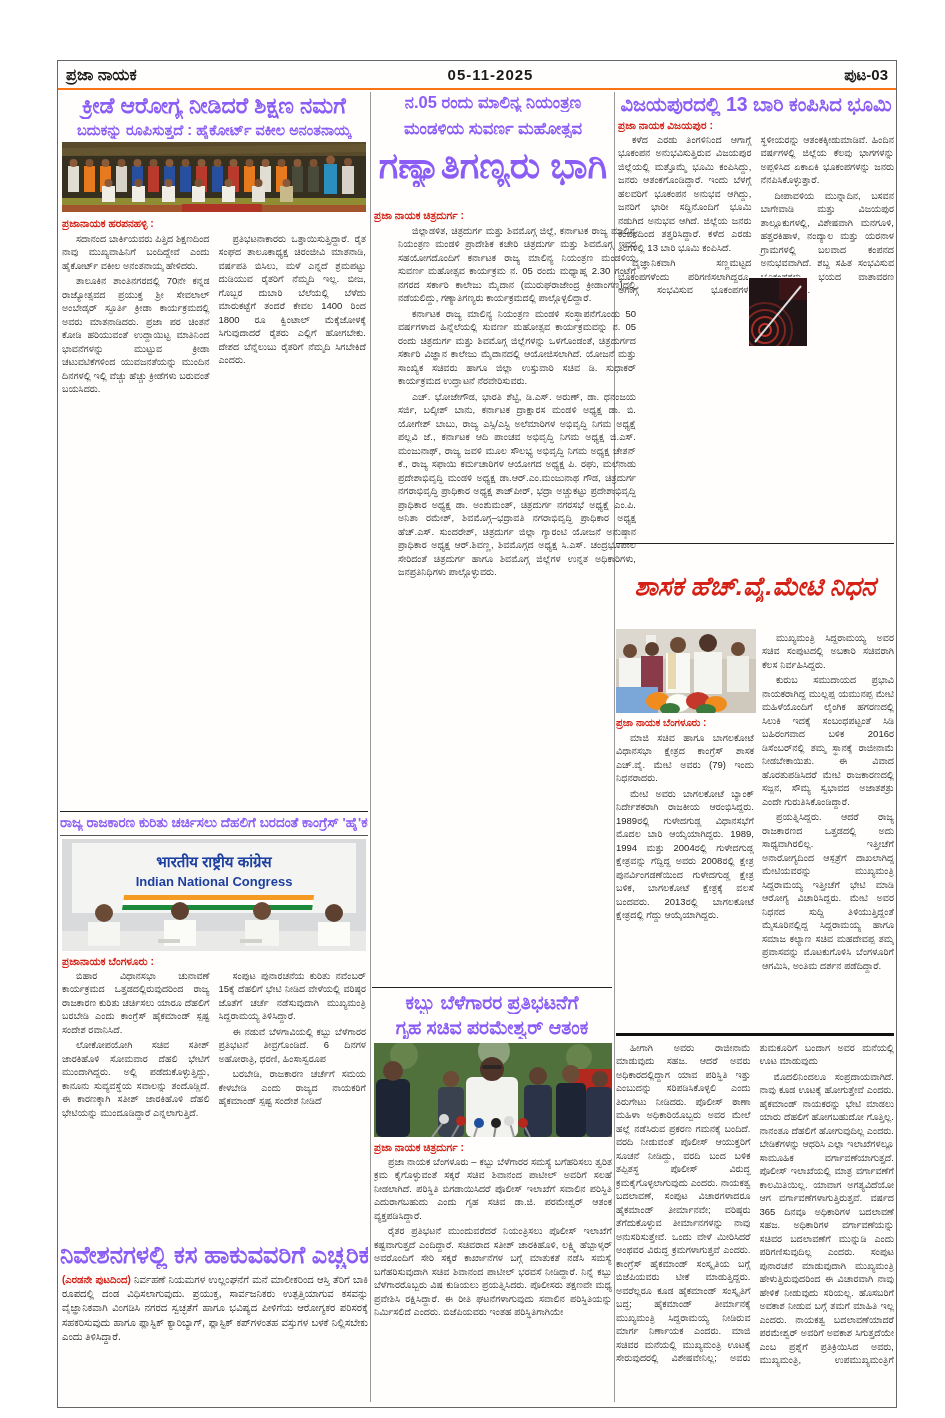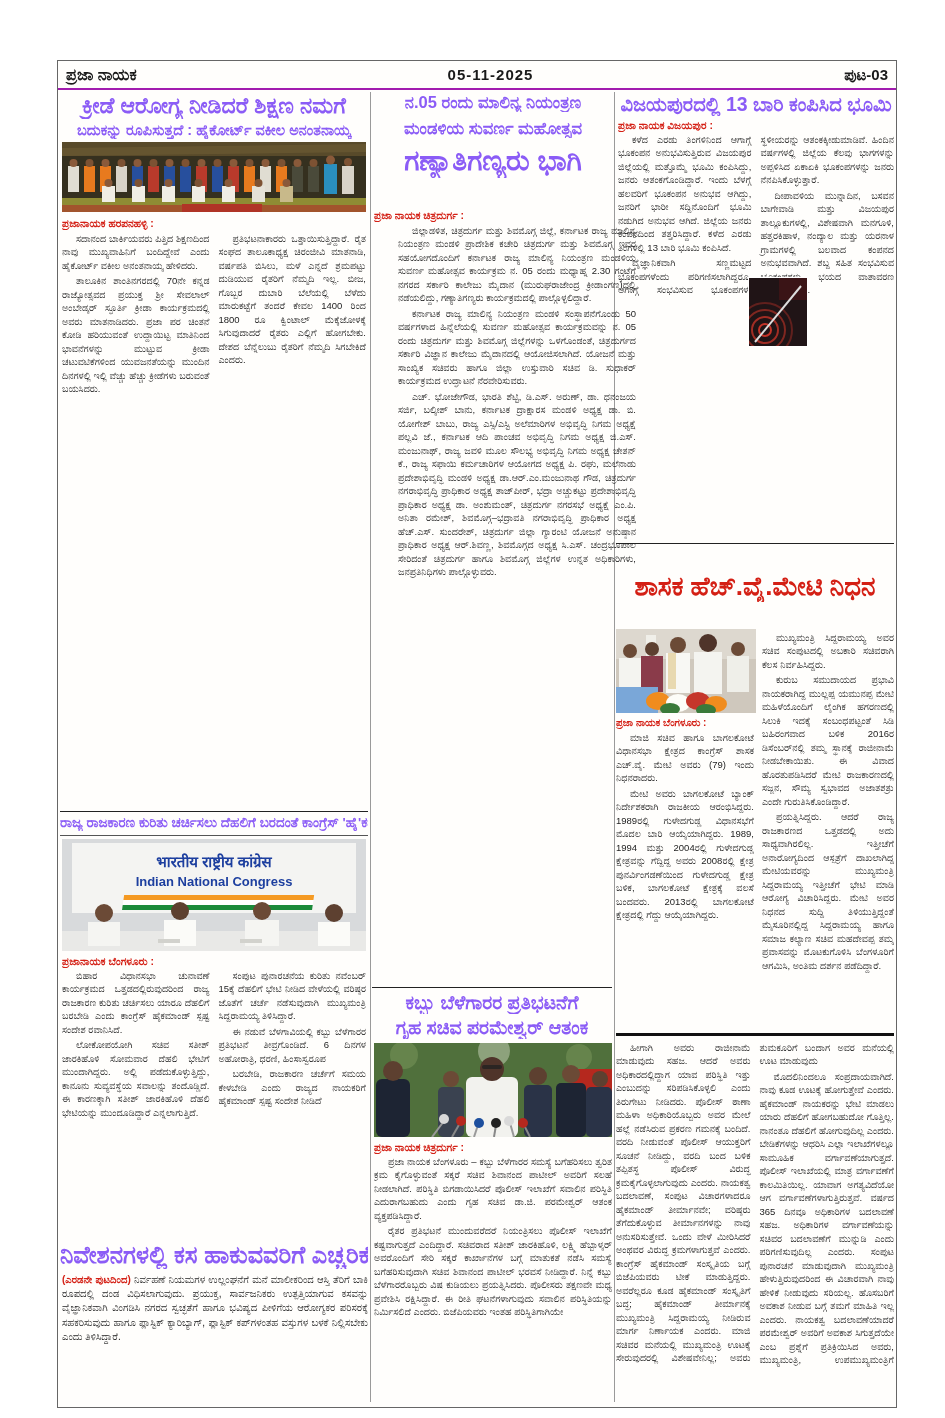--- a/index.html
+++ b/index.html
@@ -4,21 +4,21 @@
 <style>
   html,body{margin:0;padding:0;}
   body{
     width:945px;height:1418px;position:relative;background:#ffffff;
     font-family:"Liberation Sans","DejaVu Sans",sans-serif;color:#1a1a1a;
     overflow:hidden;
   }
   .frame{position:absolute;left:57px;top:60px;width:838px;height:1346px;border:1px solid #666;background:#fffefc;}
   .abs{position:absolute;}
   
-  .hdr{left:0;top:0;width:100%;height:29px;border-bottom:2px solid #a21caf;display:flex;align-items:center;justify-content:space-between;box-sizing:border-box;padding:0 8px;}
+  .hdr{left:0;top:0;width:100%;height:29px;border-bottom:2px solid #f97316;display:flex;align-items:center;justify-content:space-between;box-sizing:border-box;padding:0 8px;}
   .hdr .mast{font-size:16px;font-weight:bold;}
   .hdr .date{font-size:15px;font-weight:bold;letter-spacing:1px;}
   .hdr .pgno{font-size:15px;font-weight:bold;}
   
   .vsep{width:1px;background:#9a9a9a;}
   .hrule{height:1px;background:#222;}
   .hrule2{height:3px;background:#111;}
   
   .hl{font-weight:bold;color:#8b5cf6;text-align:center;white-space:nowrap;overflow:hidden;}
   .hl-left{text-align:left;}
@@ -162,21 +162,21 @@
   </div>
 
   <div class="abs hl hl-left" style="left:2px;top:1180px;width:308px;font-size:24px;">ನಿವೇಶನಗಳಲ್ಲಿ ಕಸ ಹಾಕುವವರಿಗೆ ಎಚ್ಚರಿಕೆ</div>
   <div class="abs body-txt" style="left:4px;top:1212px;width:306px;height:126px;font-size:10px;">
     <span class="red" style="font-weight:bold;">(ಎರಡನೇ ಪುಟದಿಂದ)</span>
     <span>ನಿರ್ವಹಣೆ ನಿಯಮಗಳ ಉಲ್ಲಂಘನೆಗೆ ಮನೆ ಮಾಲೀಕರಿಂದ ಆಸ್ತಿ ತೆರಿಗೆ ಬಾಕಿ ರೂಪದಲ್ಲಿ ದಂಡ ವಿಧಿಸಲಾಗುವುದು. ಪ್ರಯುಕ್ತ, ಸಾರ್ವಜನಿಕರು ಉತ್ಪತ್ತಿಯಾಗುವ ಕಸವನ್ನು ವೈಜ್ಞಾನಿಕವಾಗಿ ವಿಂಗಡಿಸಿ ನಗರದ ಸ್ವಚ್ಛತೆಗೆ ಹಾಗೂ ಭವಿಷ್ಯದ ಪೀಳಿಗೆಯ ಆರೋಗ್ಯಕರ ಪರಿಸರಕ್ಕೆ ಸಹಕರಿಸುವುದು ಹಾಗೂ ಪ್ಲಾಸ್ಟಿಕ್ ಕ್ಯಾರಿಬ್ಯಾಗ್, ಪ್ಲಾಸ್ಟಿಕ್ ಕಪ್‌ಗಳಂತಹ ವಸ್ತುಗಳ ಬಳಕೆ ನಿಲ್ಲಿಸಬೇಕು ಎಂದು ತಿಳಿಸಿದ್ದಾರೆ.</span>
   </div>
 
   <div class="abs hl" style="left:316px;top:32px;width:238px;font-size:16.5px;">ನ.05 ರಂದು ಮಾಲಿನ್ಯ ನಿಯಂತ್ರಣ</div>
   <div class="abs hl" style="left:316px;top:58px;width:238px;font-size:16.5px;">ಮಂಡಳಿಯ ಸುವರ್ಣ ಮಹೋತ್ಸವ</div>
-  <div class="abs hl" style="left:316px;top:84px;width:238px;font-size:28px;">ಗಣ್ಯಾತಿಗಣ್ಯರು ಭಾಗಿ</div>
+  <div class="abs hl" style="left:316px;top:84px;width:238px;font-size:36px;">ಗಣ್ಯಾತಿಗಣ್ಯರು ಭಾಗಿ</div>
 
   <div class="abs byline" style="left:316px;top:148px;width:220px;">ಪ್ರಜಾ ನಾಯಕ ಚಿತ್ರದುರ್ಗ :</div>
 
   <div class="abs body-txt" style="left:316px;top:163px;width:238px;height:760px;margin-left:24px;">
     <p>ಜಿಲ್ಲಾಡಳಿತ, ಚಿತ್ರದುರ್ಗ ಮತ್ತು ಶಿವಮೊಗ್ಗ ಜಿಲ್ಲೆ, ಕರ್ನಾಟಕ ರಾಜ್ಯ ಮಾಲಿನ್ಯ ನಿಯಂತ್ರಣ ಮಂಡಳಿ ಪ್ರಾದೇಶಿಕ ಕಚೇರಿ ಚಿತ್ರದುರ್ಗ ಮತ್ತು ಶಿವಮೊಗ್ಗ ಇವರ ಸಹಯೋಗದೊಂದಿಗೆ ಕರ್ನಾಟಕ ರಾಜ್ಯ ಮಾಲಿನ್ಯ ನಿಯಂತ್ರಣ ಮಂಡಳಿಯ ಸುವರ್ಣ ಮಹೋತ್ಸವ ಕಾರ್ಯಕ್ರಮ ನ. 05 ರಂದು ಮಧ್ಯಾಹ್ನ 2.30 ಗಂಟೆಗೆ ನಗರದ ಸರ್ಕಾರಿ ಕಾಲೇಜು ಮೈದಾನ (ಮುರುಘರಾಜೇಂದ್ರ ಕ್ರೀಡಾಂಗಣ)ದಲ್ಲಿ ನಡೆಯಲಿದ್ದು, ಗಣ್ಯಾತಿಗಣ್ಯರು ಕಾರ್ಯಕ್ರಮದಲ್ಲಿ ಪಾಲ್ಗೊಳ್ಳಲಿದ್ದಾರೆ.</p>
     <p>ಕರ್ನಾಟಕ ರಾಜ್ಯ ಮಾಲಿನ್ಯ ನಿಯಂತ್ರಣ ಮಂಡಳಿ ಸಂಸ್ಥಾಪನೆಗೊಂಡು 50 ವರ್ಷಗಳಾದ ಹಿನ್ನೆಲೆಯಲ್ಲಿ ಸುವರ್ಣ ಮಹೋತ್ಸವ ಕಾರ್ಯಕ್ರಮವನ್ನು ನ. 05 ರಂದು ಚಿತ್ರದುರ್ಗ ಮತ್ತು ಶಿವಮೊಗ್ಗ ಜಿಲ್ಲೆಗಳನ್ನು ಒಳಗೊಂಡಂತೆ, ಚಿತ್ರದುರ್ಗದ ಸರ್ಕಾರಿ ವಿಜ್ಞಾನ ಕಾಲೇಜು ಮೈದಾನದಲ್ಲಿ ಆಯೋಜಿಸಲಾಗಿದೆ. ಯೋಜನೆ ಮತ್ತು ಸಾಂಖ್ಯಿಕ ಸಚಿವರು ಹಾಗೂ ಜಿಲ್ಲಾ ಉಸ್ತುವಾರಿ ಸಚಿವ ಡಿ. ಸುಧಾಕರ್ ಕಾರ್ಯಕ್ರಮದ ಉದ್ಘಾಟನೆ ನೆರವೇರಿಸುವರು.</p>
     <p>ಎಚ್. ಭೋಜೇಗೌಡ, ಭಾರತಿ ಶೆಟ್ಟಿ, ಡಿ.ಎಸ್. ಅರುಣ್, ಡಾ. ಧನಂಜಯ ಸರ್ಜಿ, ಬಲ್ಕೀಶ್ ಬಾನು, ಕರ್ನಾಟಕ ದ್ರಾಕ್ಷಾರಸ ಮಂಡಳಿ ಅಧ್ಯಕ್ಷ ಡಾ. ಬಿ. ಯೋಗೇಶ್ ಬಾಬು, ರಾಜ್ಯ ಎಸ್ಸಿ/ಎಸ್ಟಿ ಅಲೆಮಾರಿಗಳ ಅಭಿವೃದ್ಧಿ ನಿಗಮ ಅಧ್ಯಕ್ಷೆ ಪಲ್ಲವಿ ಜೆ., ಕರ್ನಾಟಕ ಆದಿ ಪಾಂಚವ ಅಭಿವೃದ್ಧಿ ನಿಗಮ ಅಧ್ಯಕ್ಷ ಜಿ.ಎಸ್. ಮಂಜುನಾಥ್, ರಾಜ್ಯ ಜವಳಿ ಮೂಲ ಸೌಲಭ್ಯ ಅಭಿವೃದ್ಧಿ ನಿಗಮ ಅಧ್ಯಕ್ಷ ಚೇತನ್ ಕೆ., ರಾಜ್ಯ ಸಫಾಯಿ ಕರ್ಮಚಾರಿಗಳ ಆಯೋಗದ ಅಧ್ಯಕ್ಷ ಪಿ. ರಘು, ಮಲೆನಾಡು ಪ್ರದೇಶಾಭಿವೃದ್ಧಿ ಮಂಡಳಿ ಅಧ್ಯಕ್ಷ ಡಾ.ಆರ್.ಎಂ.ಮಂಜುನಾಥ ಗೌಡ, ಚಿತ್ರದುರ್ಗ ನಗರಾಭಿವೃದ್ಧಿ ಪ್ರಾಧಿಕಾರ ಅಧ್ಯಕ್ಷ ತಾಜ್‌ಪೀರ್, ಭದ್ರಾ ಅಚ್ಚುಕಟ್ಟು ಪ್ರದೇಶಾಭಿವೃದ್ಧಿ ಪ್ರಾಧಿಕಾರ ಅಧ್ಯಕ್ಷ ಡಾ. ಅಂಶುಮಂತ್, ಚಿತ್ರದುರ್ಗ ನಗರಸಭೆ ಅಧ್ಯಕ್ಷೆ ಎಂ.ಪಿ. ಅನಿತಾ ರಮೇಶ್, ಶಿವಮೊಗ್ಗ–ಭದ್ರಾವತಿ ನಗರಾಭಿವೃದ್ಧಿ ಪ್ರಾಧಿಕಾರ ಅಧ್ಯಕ್ಷ ಹೆಚ್.ಎಸ್. ಸುಂದರೇಶ್, ಚಿತ್ರದುರ್ಗ ಜಿಲ್ಲಾ ಗ್ಯಾರಂಟಿ ಯೋಜನೆ ಅನುಷ್ಠಾನ ಪ್ರಾಧಿಕಾರ ಅಧ್ಯಕ್ಷ ಆರ್.ಶಿವಣ್ಣ, ಶಿವಮೊಗ್ಗದ ಅಧ್ಯಕ್ಷ ಸಿ.ಎಸ್. ಚಂದ್ರಭೂಪಾಲ ಸೇರಿದಂತೆ ಚಿತ್ರದುರ್ಗ ಹಾಗೂ ಶಿವಮೊಗ್ಗ ಜಿಲ್ಲೆಗಳ ಉನ್ನತ ಅಧಿಕಾರಿಗಳು, ಜನಪ್ರತಿನಿಧಿಗಳು ಪಾಲ್ಗೊಳ್ಳುವರು.</p>
   </div>
 
   <div class="abs hrule" style="left:314px;top:926px;width:240px;"></div>
@@ -246,21 +246,21 @@
         <circle cx="16" cy="52" r="6"></circle>
         <circle cx="16" cy="52" r="13" opacity="0.8"></circle>
         <circle cx="16" cy="52" r="20" opacity="0.6"></circle>
         <circle cx="16" cy="52" r="27" opacity="0.4"></circle>
       </g>
       <line x1="6" y1="64" x2="52" y2="8" stroke="#ddd" stroke-width="2"></line>
     </svg>
   </div>
 
   <div class="abs hrule" style="left:558px;top:482px;width:278px;"></div>
-  <div class="abs hl red" style="left:558px;top:510px;width:278px;font-size:26px;color:#d42015;">ಶಾಸಕ ಹೆಚ್.ವೈ.ಮೇಟಿ ನಿಧನ</div>
+  <div class="abs hl red" style="left:558px;top:510px;width:278px;font-size:26px;color:#d42015;font-style:italic;">ಶಾಸಕ ಹೆಚ್.ವೈ.ಮೇಟಿ ನಿಧನ</div>
 
   <div class="abs photo" style="left:558px;top:568px;width:140px;height:84px;">
     <svg width="140" height="84" viewBox="0 0 140 84" xmlns="http://www.w3.org/2000/svg">
       <rect width="140" height="84" fill="#cfc8bd"></rect>
       <rect y="0" width="140" height="30" fill="#ddd8cf"></rect>
       <rect x="30" y="6" width="10" height="30" fill="#f0efe9"></rect>
       <g>
         <circle cx="14" cy="22" r="7" fill="#6b4a36"></circle>
           <rect x="3" y="29" width="22" height="34" fill="#f4f4f0"></rect>
         <circle cx="36" cy="20" r="7" fill="#5d4030"></circle>

